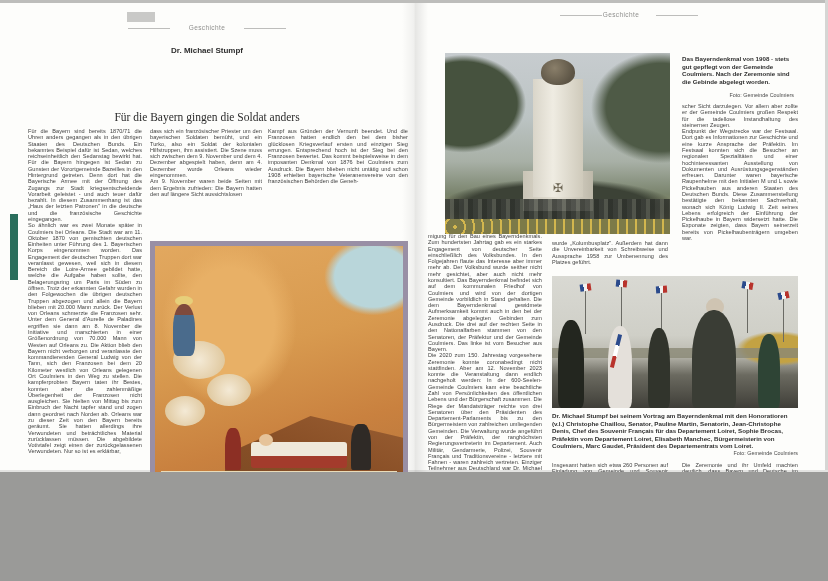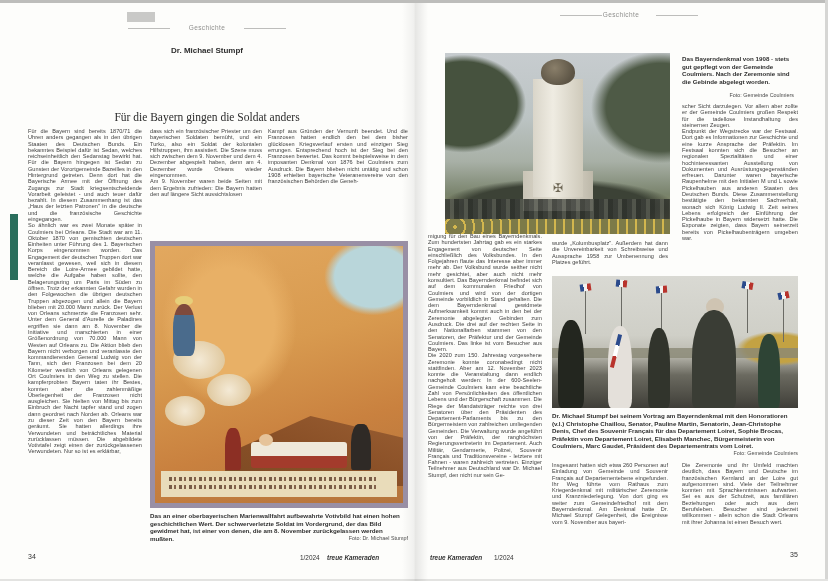--- a/index.html
+++ b/index.html
@@ -1,16 +1,16 @@
 <!DOCTYPE html>
 <html><head>
 <meta charset="utf-8">
 <style>
   html,body{margin:0;padding:0;background:#9a9a98;}
-  #spread{position:relative;width:828px;height:581px;background:#fdfdfb;overflow:hidden;
+  #spread{position:relative;width:828px;height:472px;background:#fdfdfb;overflow:hidden;
           font-family:"Liberation Sans",sans-serif;color:#3c3c3c;}
   .scan-edge-top{position:absolute;left:0;top:0;width:828px;height:3px;background:#bdbdbb;}
   .scan-edge-right{position:absolute;right:0;top:0;width:3px;height:581px;background:#d6d6d4;}
   .scan-edge-bottom{position:absolute;left:0;bottom:0;width:828px;height:2px;background:#e3e3e1;}
   .spine{position:absolute;left:402px;top:3px;width:26px;height:578px;
          background:linear-gradient(90deg,rgba(0,0,0,0) 0%,rgba(0,0,0,.05) 45%,rgba(0,0,0,.09) 52%,rgba(0,0,0,0) 100%);}
   .page{position:absolute;top:3px;height:578px;background:transparent;}
   #page-left{left:0;width:414px;}
   #page-right{left:414px;width:414px;}
 

